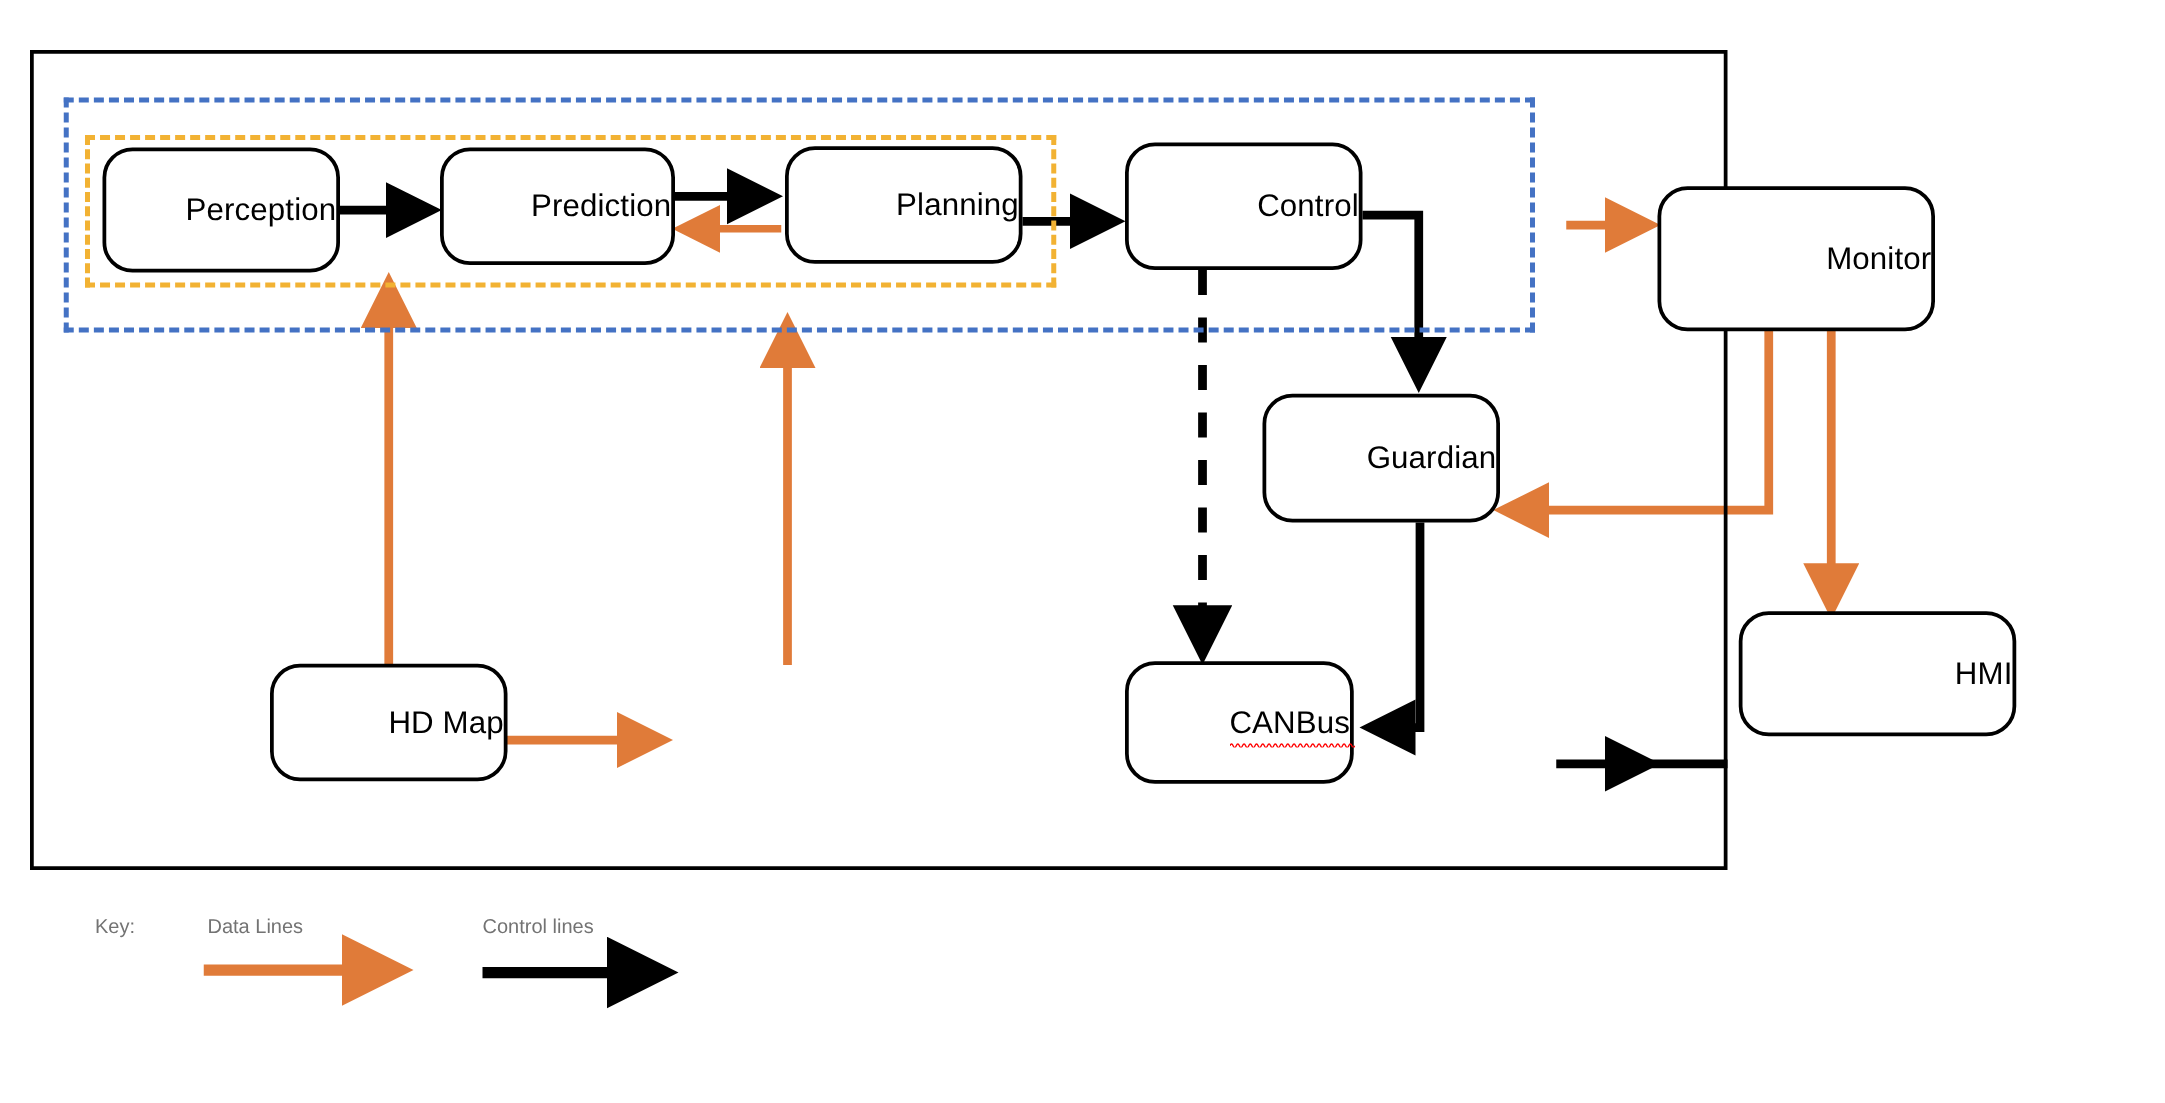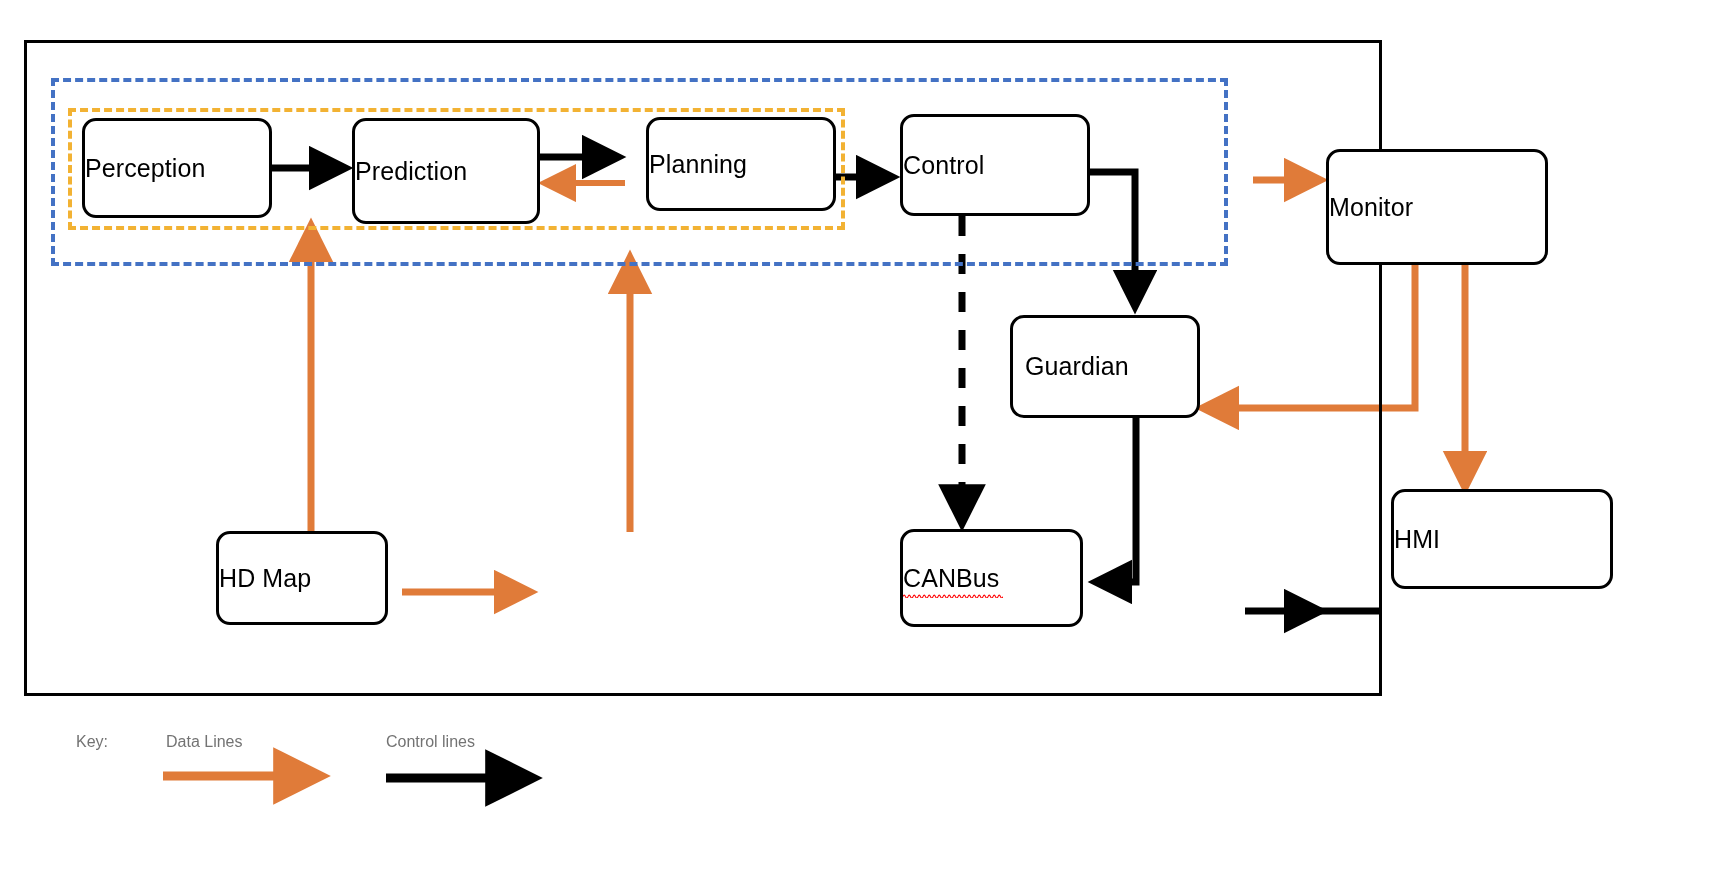--- a/index.html
+++ b/index.html
@@ -22,24 +22,24 @@
     left: 0;
     top: 0;
     width: 1732px;
     height: 882px;
   }
   .node {
     position: absolute;
     box-sizing: border-box;
     background: #ffffff;
     border: 3.5px solid #000000;
-    border-radius: 14px;
+    border-radius: 24px;
     display: flex;
     align-items: center;
-    justify-content: flex-start;
+    justify-content: flex-end;
     z-index: 5;
   }
   .node-label {
     font-size: 25px;
     color: #000000;
     line-height: 1;
     letter-spacing: 0.1px;
     white-space: nowrap;
     text-align: center;
   }
@@ -136,45 +136,45 @@
 
     <line x1="163" y1="776" x2="320" y2="776" stroke="#e07b39" stroke-width="9" marker-end="url(#ah-orange)"></line>
 
     <line x1="386" y1="778" x2="532" y2="778" stroke="#000000" stroke-width="9" marker-end="url(#ah-black)"></line>
   </svg>
 
   <div class="node" style="left:82px; top:118px; width:190px; height:100px;">
     <span class="node-label">Perception</span>
   </div>
 
-  <div class="node" style="left:352px; top:118px; width:188px; height:106px;">
+  <div class="node" style="left:352px; top:118px; width:188px; height:94px;">
     <span class="node-label">Prediction</span>
   </div>
 
-  <div class="node" style="left:628px; top:117px; width:190px; height:94px;margin-left:18px;">
+  <div class="node" style="left:628px; top:117px; width:190px; height:94px;">
     <span class="node-label">Planning</span>
   </div>
 
   <div class="node" style="left:900px; top:114px; width:190px; height:102px;">
     <span class="node-label">Control</span>
   </div>
 
   <div class="node" style="left:1326px; top:108px; width:222px; height:116px;margin-top:41px;">
     <span class="node-label">Monitor</span>
   </div>
 
   <div class="node" style="left:1010px; top:315px; width:190px; height:103px;padding-left:12px;">
     <span class="node-label">Guardian</span>
   </div>
 
   <div class="node" style="left:1391px; top:489px; width:222px; height:100px;">
     <span class="node-label">HMI</span>
   </div>
 
-  <div class="node" style="left:216px; top:531px; width:172px; height:94px;">
+  <div class="node" style="left:216px; top:531px; width:190px; height:94px;">
     <span class="node-label">HD Map</span>
   </div>
 
 
   <div class="node" style="left:900px; top:529px; width:183px; height:98px;">
     <span class="node-label misspelled">
       <span>CANBus</span>
       <svg class="squiggle" viewBox="0 0 100 5" preserveAspectRatio="none">
         <path d="M0,3.6 Q1.25,0.7 2.5,3.6 T5,3.6 T7.5,3.6 T10,3.6 T12.5,3.6 T15,3.6
                  T17.5,3.6 T20,3.6 T22.5,3.6 T25,3.6 T27.5,3.6 T30,3.6 T32.5,3.6

